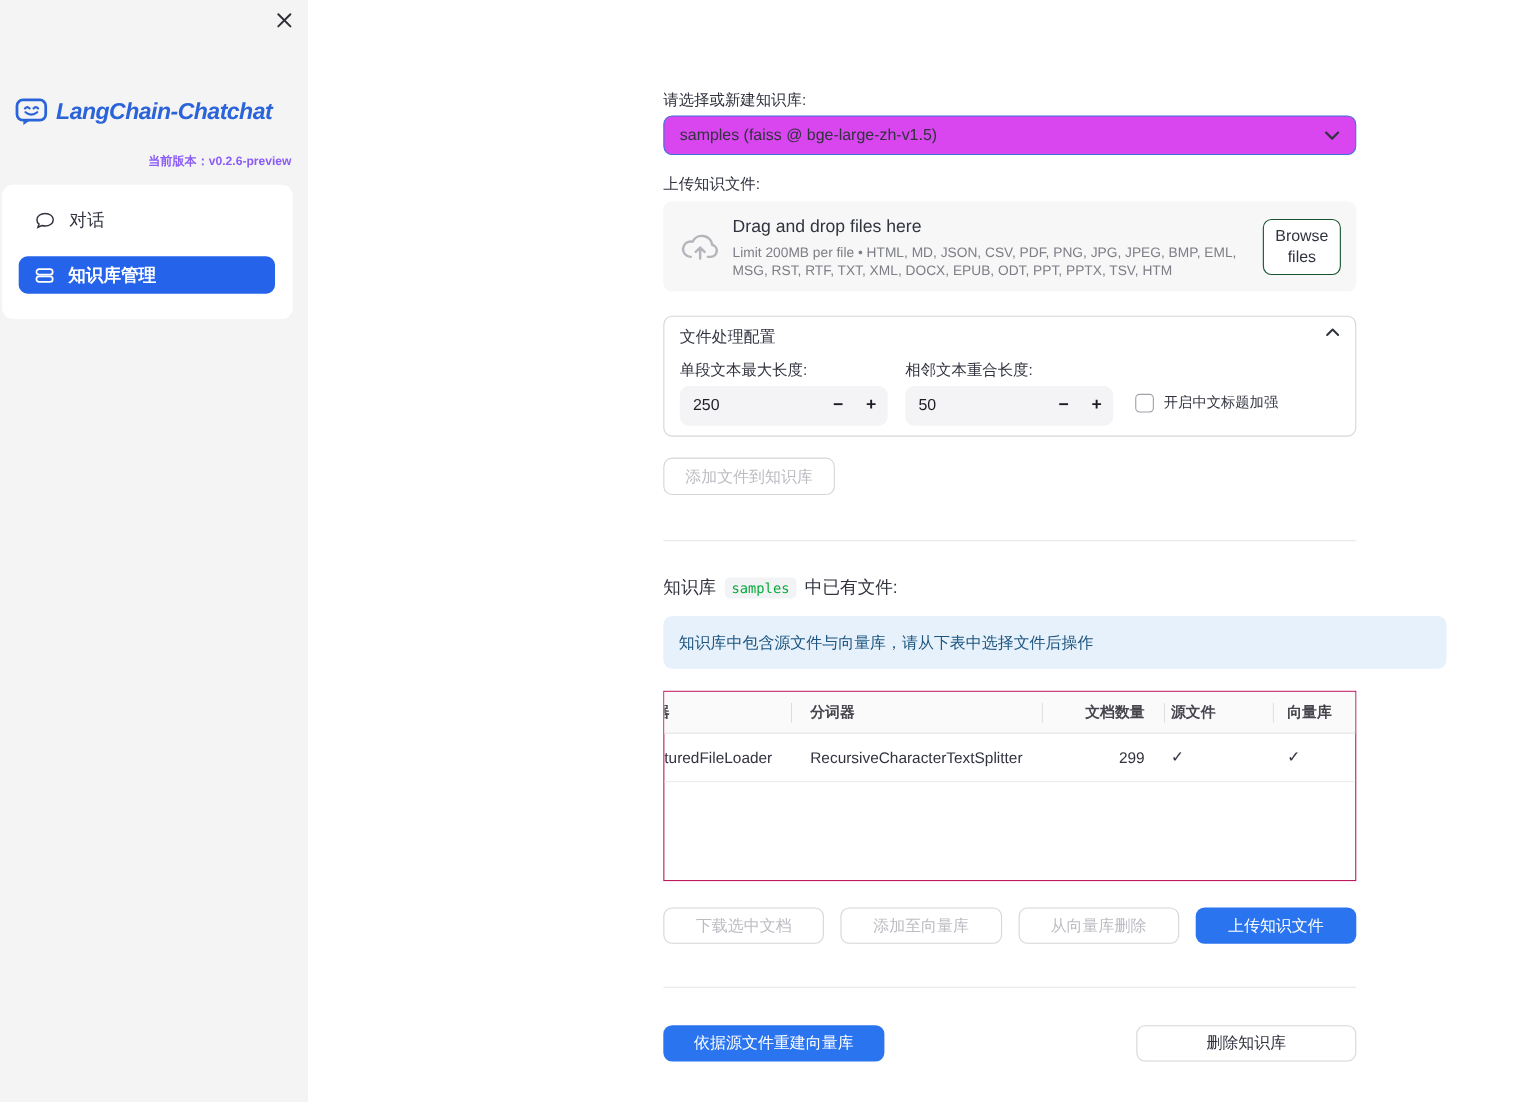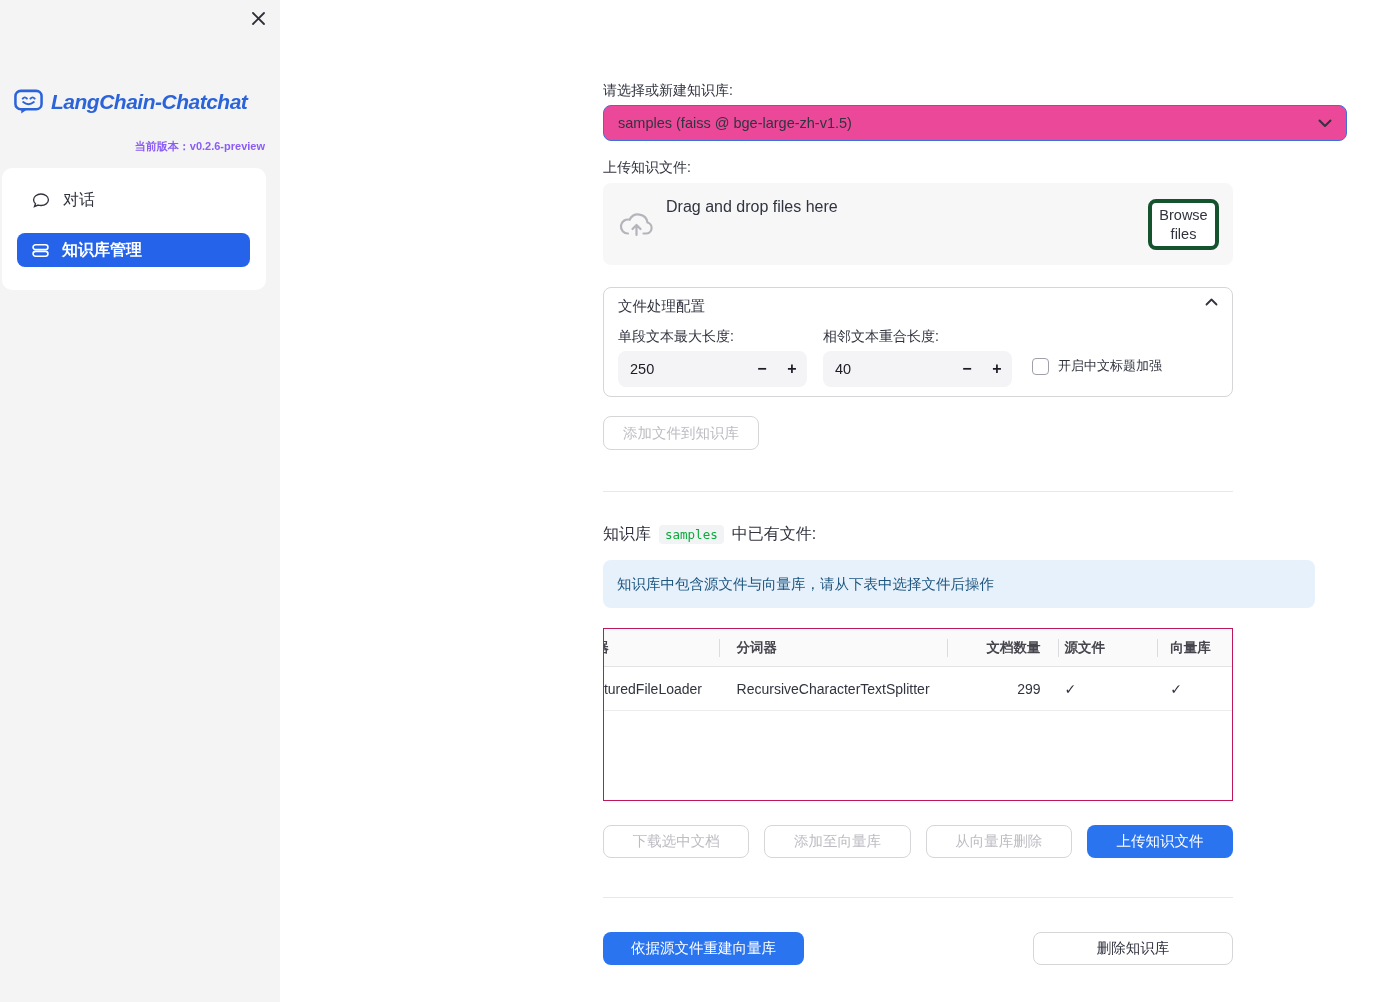--- a/index.html
+++ b/index.html
@@ -17,32 +17,32 @@
   .menu-card { position:absolute; left:2px; top:168px; width:264px; height:122px; background:#fff; border-radius:10px; }
   .menu-item { position:absolute; display:flex; align-items:center; font-size:16px; cursor:pointer; }
   .menu-item.chat { left:30px; top:22px; gap:13px; color:#31333f; }
   .menu-item.kb { left:15px; top:65px; width:233px; height:34px; border-radius:8px;
                   background:var(--menu-active,#2563eb); color:#fff; font-weight:bold; padding-left:15px; gap:13px; }
 
   
   .content { position:absolute; left:603px; top:0; width:630px; }
   .field-label { position:absolute; left:0; font-size:14px; color:#31333f; }
 
-  .selectbox { position:absolute; left:0; top:105px; width:744px; height:36px; background:#ec4899;
+  .selectbox { position:absolute; left:0; top:105px; width:630px; height:36px; background:#d946ef;
                border:1px solid #3d71d9; border-radius:8px; display:flex; align-items:center;
                padding:0 14px; cursor:pointer;gap:37px; }
   .selectbox .value { font-size:14.5px; flex:1; }
 
   .uploader { position:absolute; left:0; top:183px; width:630px; height:82px; background:#f7f7f8;
               border-radius:8px; }
   .cloud-wrap { position:absolute; left:15px; top:28px; }
   .up-title { position:absolute; left:63px; top:15px; font-size:16px; color:#31333f; }
   .up-hint { position:absolute; left:63px; top:39px; width:478px; font-size:12.5px; line-height:16px; color:#7e7e86; }
   .browse-btn { position:absolute; right:14px; top:16px; width:71px; height:51px; background:#fff;
-                border:4px solid #14532d; border-radius:8px; font-size:14.5px; color:#31333f;
+                border:1px solid #14532d; border-radius:8px; font-size:14.5px; color:#31333f;
                 display:flex; align-items:center; justify-content:center; text-align:center;
                 padding:4px 8px; line-height:19px; cursor:pointer; }
 
   .expander { position:absolute; left:0; top:287px; width:630px; height:110px; border:1px solid #d6d6d9;
               border-radius:8px; background:#fff; }
   .exp-header { position:absolute; left:14px; top:9px; font-size:14.5px; color:#31333f; cursor:pointer; }
   .exp-chevron { position:absolute; right:14px; top:10px; cursor:pointer; }
   .exp-label { position:absolute; top:40px; font-size:14px; }
   .num-input { position:absolute; top:63px; width:189px; height:36px; background:#f4f4f6; border-radius:8px;
                display:flex; align-items:center; padding-left:12px; }
@@ -156,40 +156,41 @@
     <div class="field-label" style="top:159px;">上传知识文件:</div>
 
     <div class="uploader">
       <span class="cloud-wrap">
         <svg width="37" height="27" viewBox="0 0 37 27">
           <path d="M10 22.5 a7 7 0 1 1 1.6 -13.8 A9.5 9.5 0 0 1 29.5 11.5 a5.6 5.6 0 0 1 -1.5 11 h-2.5" fill="none" stroke="#b4b4ba" stroke-width="2.2" stroke-linecap="round"></path>
           <path d="M18.5 24 V14.5 M14.5 18 l4 -4 4 4" fill="none" stroke="#b4b4ba" stroke-width="2.2" stroke-linecap="round" stroke-linejoin="round"></path>
         </svg>
       </span>
       <div class="up-title">Drag and drop files here</div>
+      <div class="up-hint">Limit 200MB per file • HTML, MD, JSON, CSV, PDF, PNG, JPG, JPEG, BMP, EML, MSG, RST, RTF, TXT, XML, DOCX, EPUB, ODT, PPT, PPTX, TSV, HTM</div>
       <div class="browse-btn">Browse files</div>
     </div>
 
     <div class="expander">
       <div class="exp-header">文件处理配置</div>
       <div class="exp-chevron">
         <svg width="13" height="8" viewBox="0 0 13 8">
           <path d="M1.5 6.5 L6.5 1.5 L11.5 6.5" fill="none" stroke="#31333f" stroke-width="1.8" stroke-linecap="round" stroke-linejoin="round"></path>
         </svg>
       </div>
       <div class="exp-label" style="left:14px;">单段文本最大长度:</div>
       <div class="exp-label" style="left:219px;">相邻文本重合长度:</div>
 
       <div class="num-input" style="left:14px;">
         <span class="num-val">250</span>
         <span class="step-btn">−</span>
         <span class="step-btn">+</span>
       </div>
       <div class="num-input" style="left:219px;">
-        <span class="num-val">40</span>
+        <span class="num-val">50</span>
         <span class="step-btn">−</span>
         <span class="step-btn">+</span>
       </div>
 
       <div class="checkbox-row">
         <span class="checkbox"></span>
         <span class="checkbox-label">开启中文标题加强</span>
       </div>
     </div>
 

